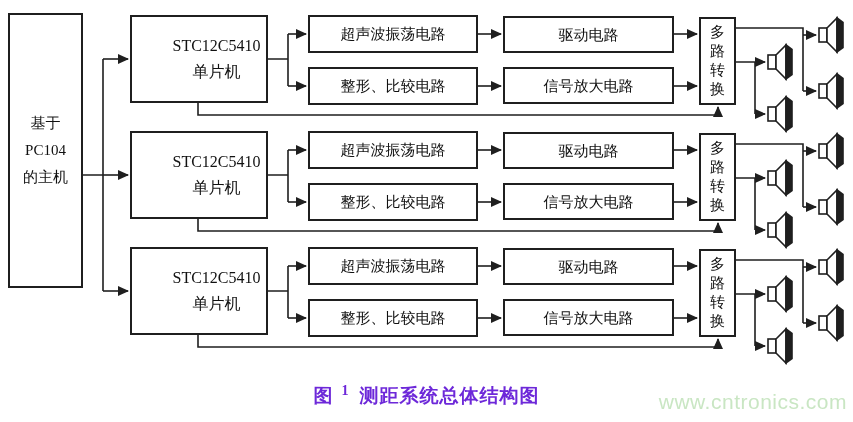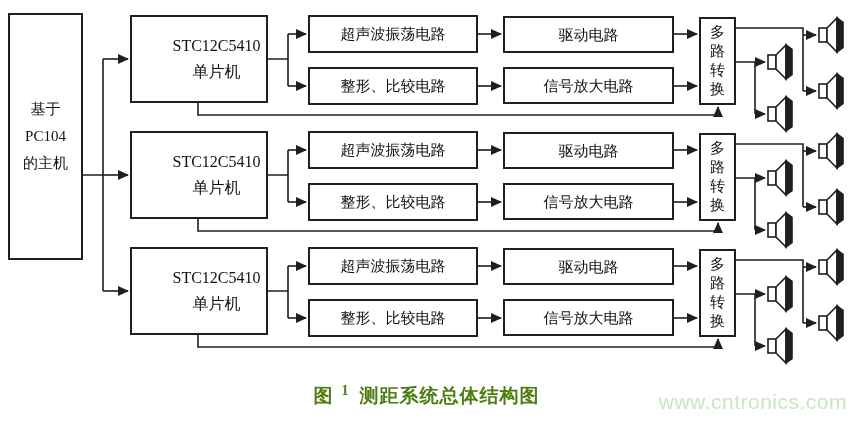--- a/index.html
+++ b/index.html
@@ -10,21 +10,21 @@
   #wires{position:absolute;left:0;top:0;}
   .box{
     position:absolute;box-sizing:border-box;border:2px solid #1f1f1f;background:#ffffff;
     display:flex;flex-direction:column;align-items:center;justify-content:center;
     font-size:15px;line-height:22px;text-align:center;color:#111;
   }
   .mcu{font-size:16px;line-height:26px;padding-left:35px;}
   .mux-text{width:17px;word-break:break-all;line-height:19px;font-size:15px;text-align:center;}
   #caption{
     position:absolute;left:0;top:383px;width:853px;text-align:center;
-    font-size:19px;font-weight:600;color:#4d7c0f;letter-spacing:1px;
+    font-size:19px;font-weight:600;color:#6d28d9;letter-spacing:1px;
   }
   #caption sup{font-size:14px;font-weight:600;margin:0 10px 0 8px;}
   #watermark{
     position:absolute;right:6px;top:390px;
     font-family:"Liberation Sans","DejaVu Sans",sans-serif;
     font-size:21px;color:#c9e6c3;letter-spacing:0.5px;
   }
 </style>
 </head>
 <body>
@@ -78,21 +78,21 @@
     <use href="#rowlines" y="232"></use>
 
     <g stroke="#1f1f1f" stroke-width="1.6" fill="none">
       <path d="M83 175 H103 M103 59 V291"></path>
       <line x1="103" y1="59" x2="128" y2="59" marker-end="url(#ah)"></line>
       <line x1="103" y1="175" x2="128" y2="175" marker-end="url(#ah)"></line>
       <line x1="103" y1="291" x2="128" y2="291" marker-end="url(#ah)"></line>
     </g>
   </svg>
 
-  <div class="box" style="left:8px;top:13px;width:75px;height:247px;line-height:27px;align-items:center;">
+  <div class="box" style="left:8px;top:13px;width:75px;height:275px;line-height:27px;align-items:center;">
     <div>基于</div>
     <div>PC104</div>
     <div>的主机</div>
   </div>
 
   <div class="box mcu" style="left:130px;top:15px;width:138px;height:88px;">
     <div>STC12C5410</div>
     <div>单片机</div>
   </div>
   <div class="box" style="left:308px;top:15px;width:170px;height:38px;">

